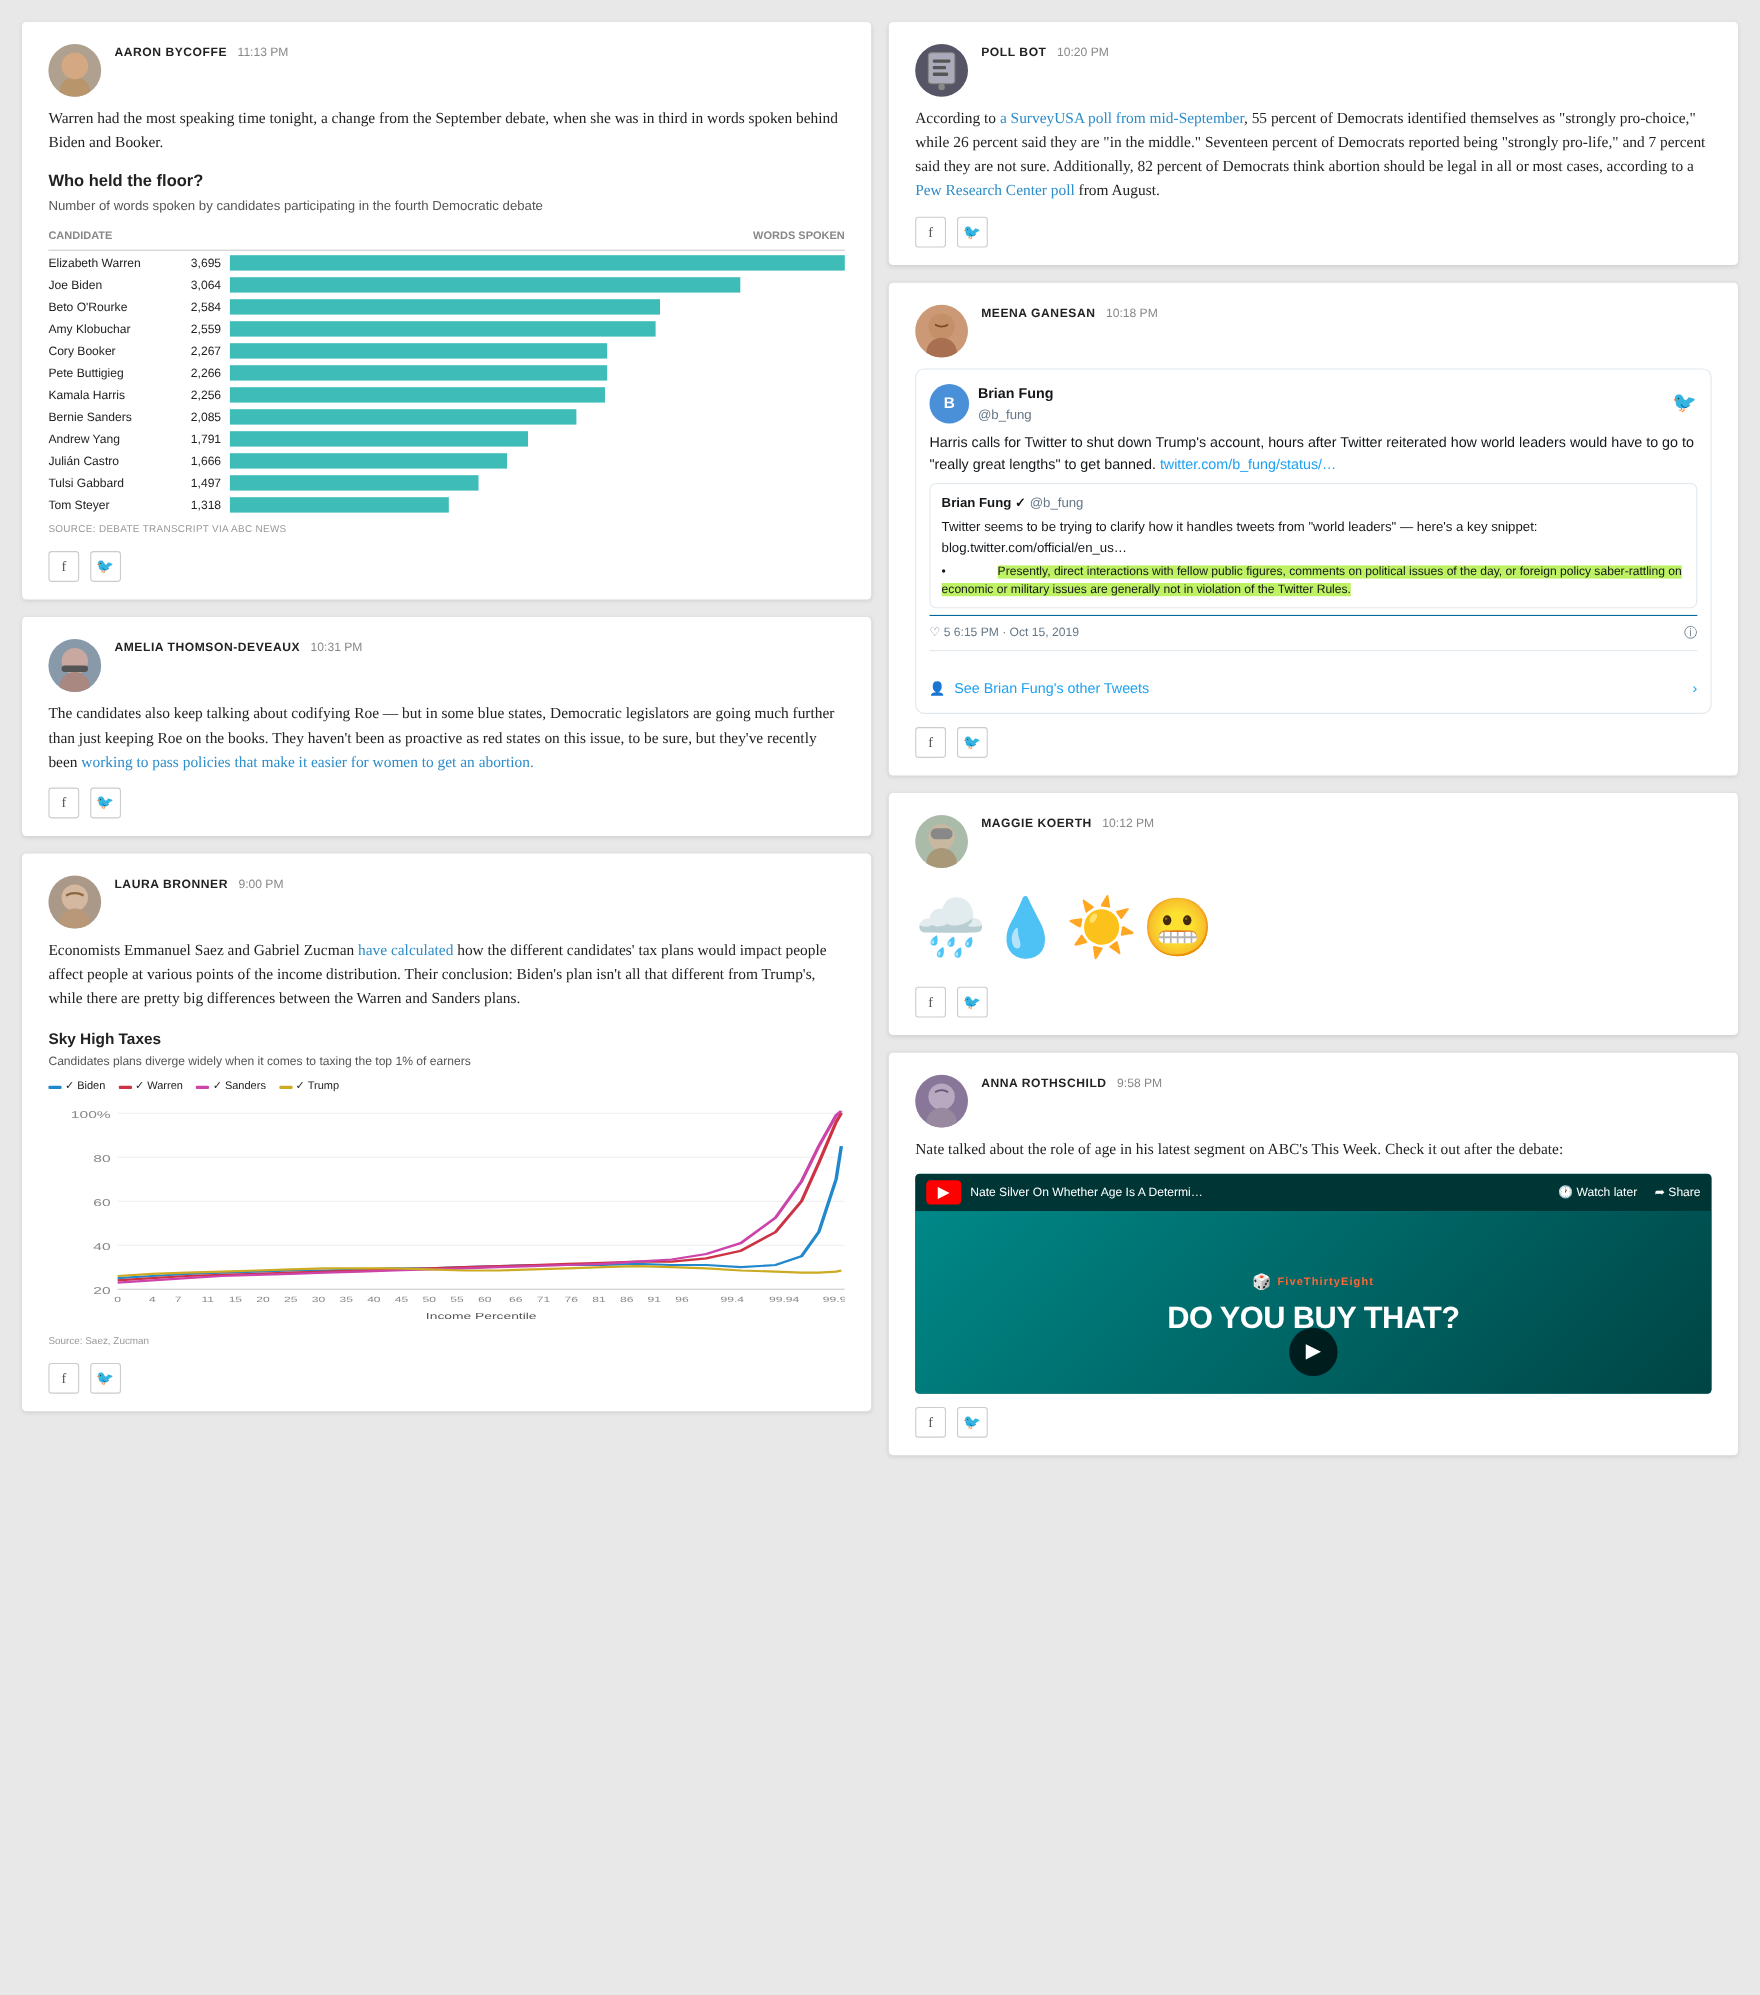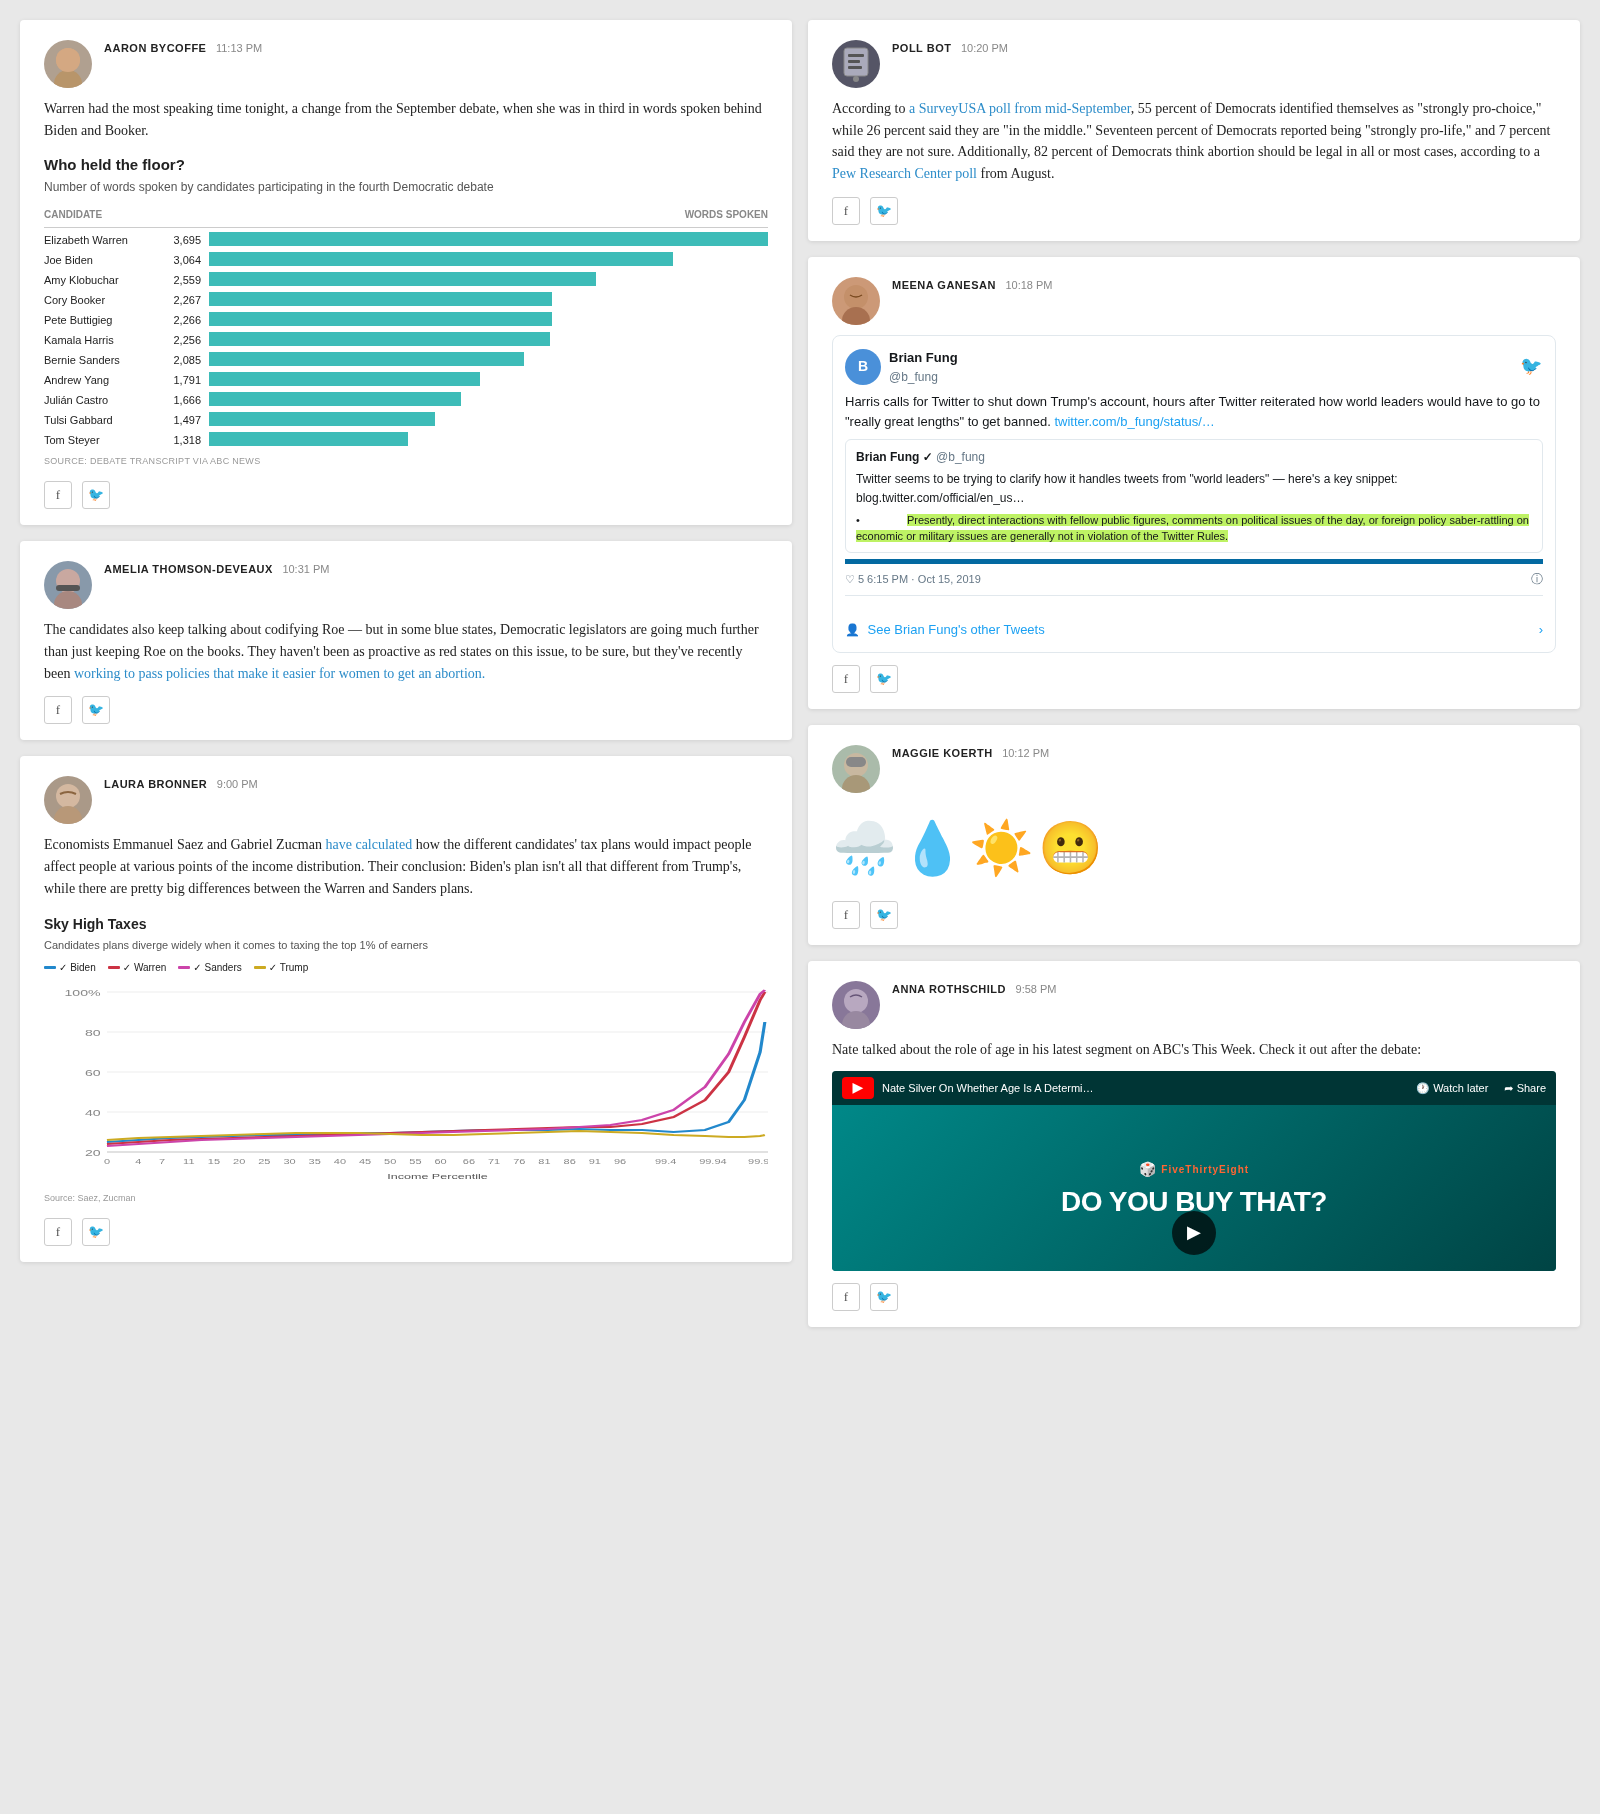--- a/index.html
+++ b/index.html
@@ -240,21 +240,21 @@
     .tweet-highlighted-text {
       background: #bef264;
       display: inline;
       font-size: 11px;
       margin-left: 44px;
     }
     .tweet-meta {
       display: flex;
       align-items: center;
       justify-content: space-between;
-      border-top: 5px solid #0369a1;
+      border-top: 1px solid #0369a1;
       padding-top: 6px;
       margin-top: 6px;
     }
     .tweet-meta-left { font-size: 11px; color: #657786; }
     .tweet-meta-right { font-size: 12px; color: #657786; }
     .tweet-see-more {
       display: flex;
       align-items: center;
       justify-content: space-between;
       border-top: 1px solid #e1e8ed;
@@ -403,20 +403,27 @@
       <span class="bar-value">3,695</span>
       <div class="bar-container">
         <div class="bar-fill" style="width:100%"></div>
       </div>
     </div>
               <div class="bar-row">
       <span class="bar-label">Joe Biden</span>
       <span class="bar-value">3,064</span>
       <div class="bar-container">
         <div class="bar-fill" style="width:82.92286874154262%"></div>
+      </div>
+    </div>
+              <div class="bar-row">
+      <span class="bar-label">Beto O'Rourke</span>
+      <span class="bar-value">2,584</span>
+      <div class="bar-container">
+        <div class="bar-fill" style="width:69.93234100135318%"></div>
       </div>
     </div>
               <div class="bar-row">
       <span class="bar-label">Amy Klobuchar</span>
       <span class="bar-value">2,559</span>
       <div class="bar-container">
         <div class="bar-fill" style="width:69.25575101488498%"></div>
       </div>
     </div>
               <div class="bar-row">

